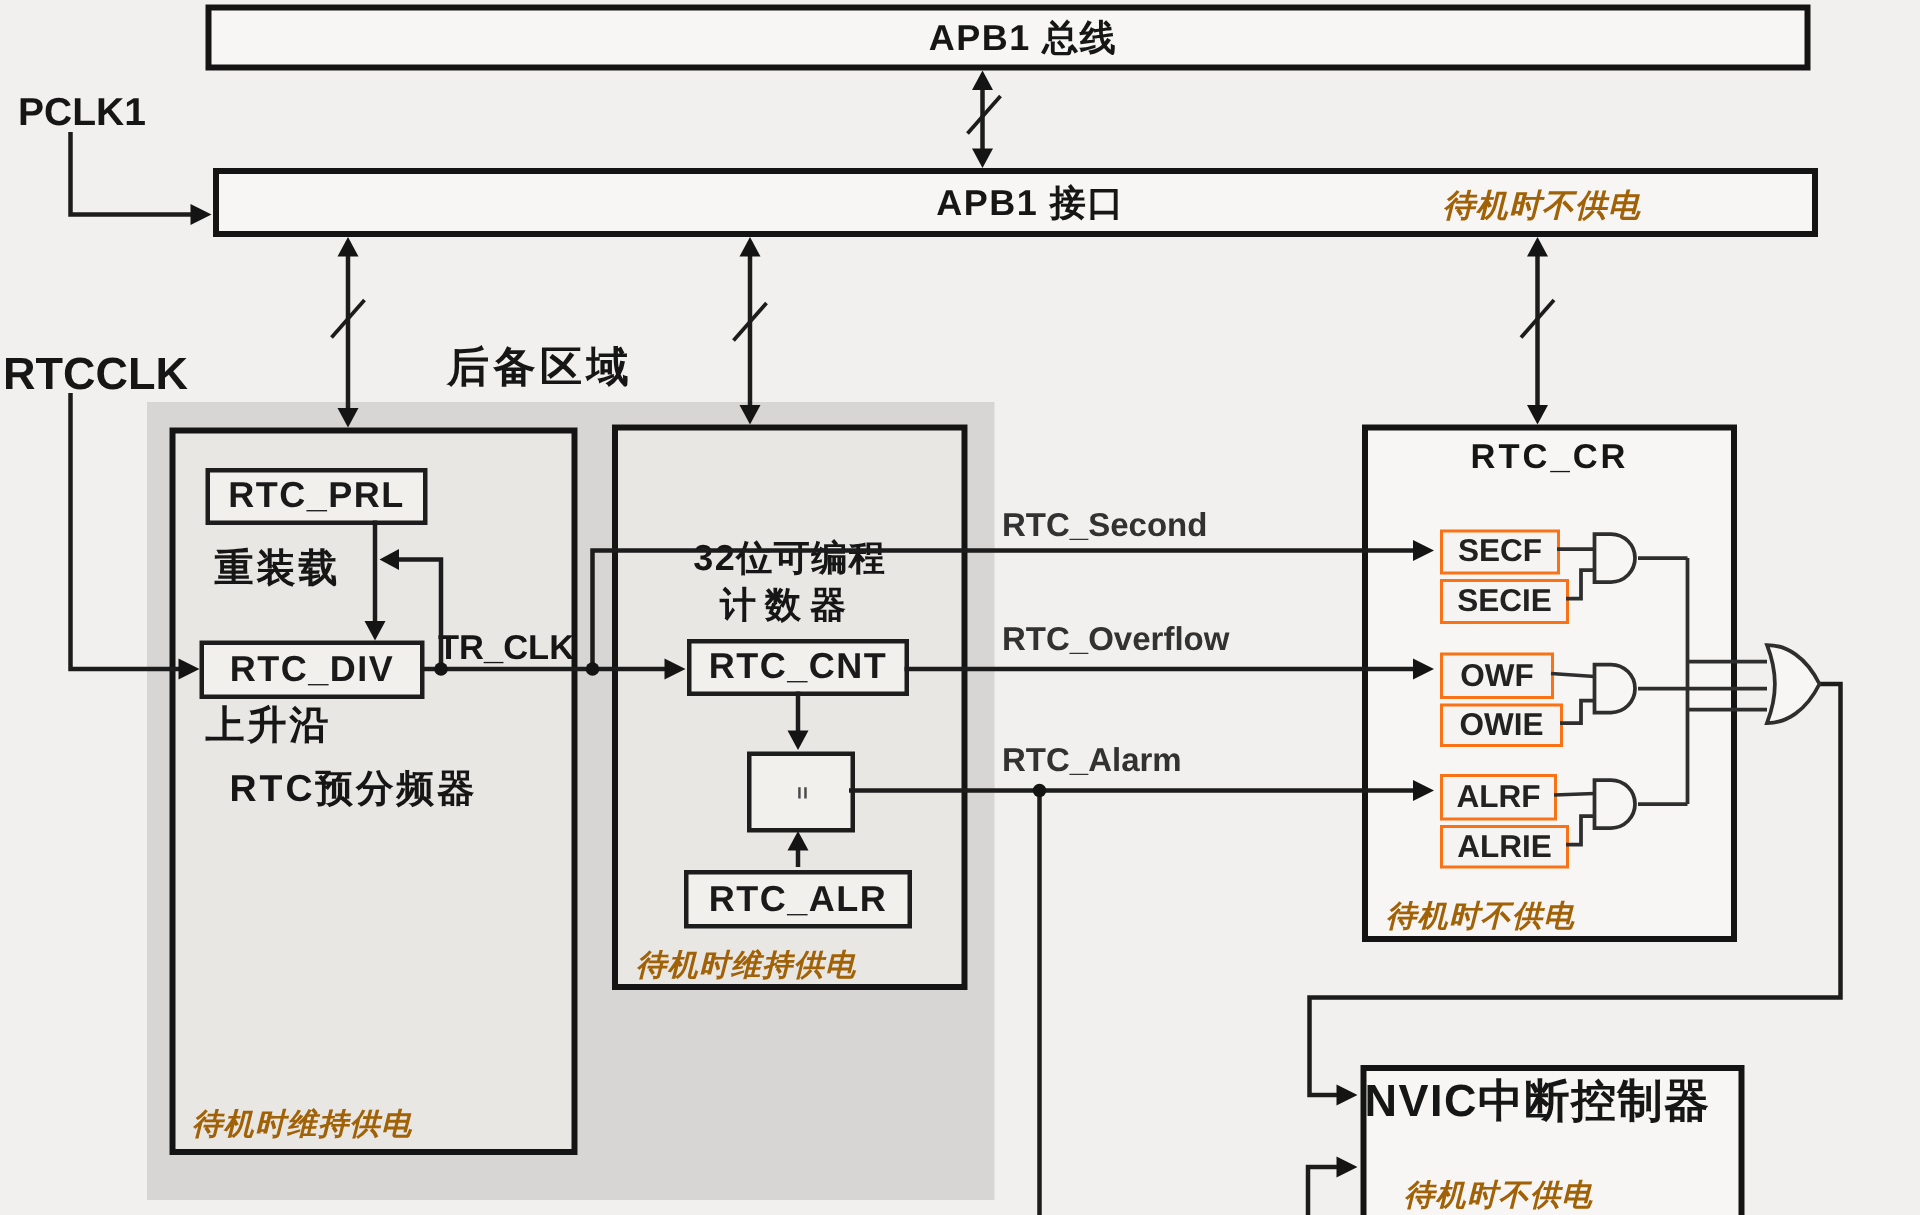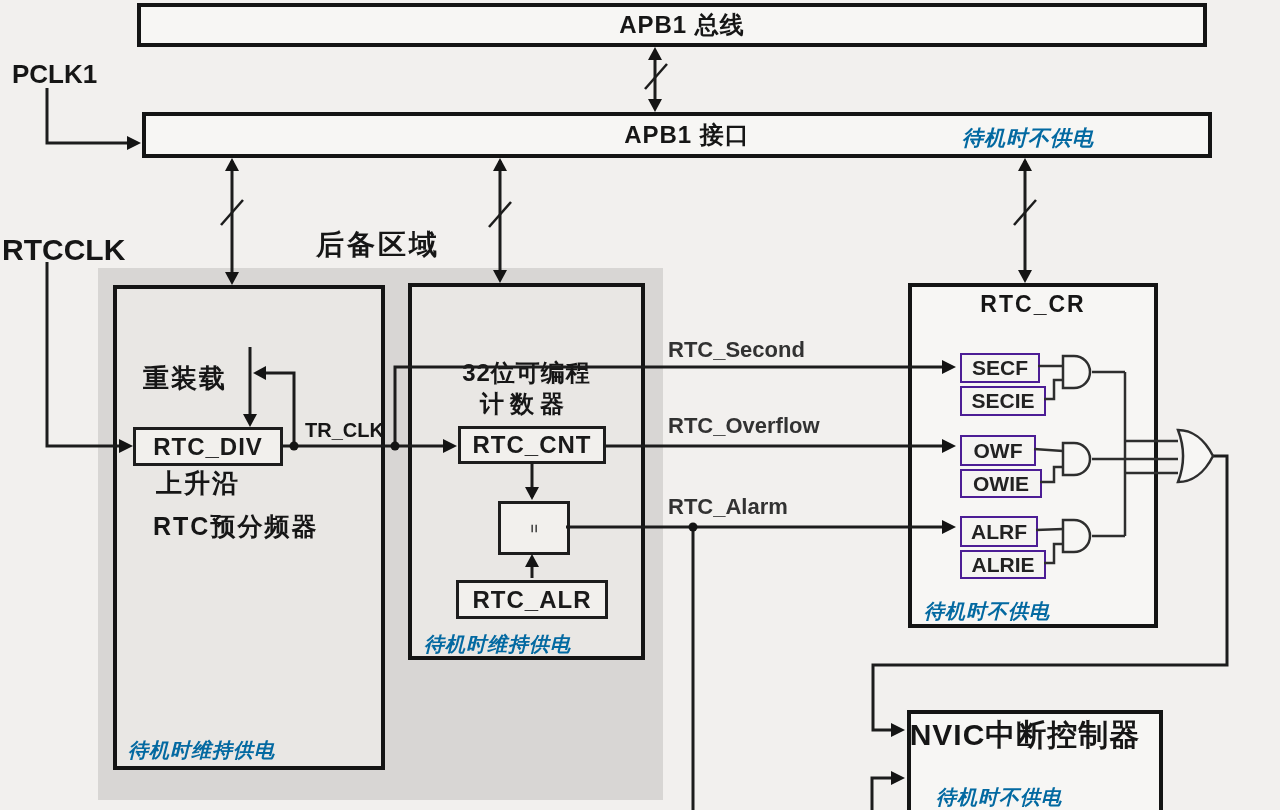--- a/index.html
+++ b/index.html
@@ -22,25 +22,25 @@
   .bigbox{position:absolute;border:4px solid #141414;}
   .graybox{background:#e9e7e4;}
   .whitebox{background:#f7f6f4;}
   
   .reg{
     position:absolute;background:#f2f0ed;border:3px solid #1d1d1d;
     display:flex;align-items:center;justify-content:center;
     font-weight:bold;font-size:24px;letter-spacing:1px;color:#1a1a1a;
   }
   .flag{
-    position:absolute;background:#f5f4f2;border:2px solid #4c1d95;
+    position:absolute;background:#f5f4f2;border:2px solid #f97316;
     display:flex;align-items:center;justify-content:center;
     font-weight:bold;font-size:21px;color:#222;
   }
-  .note{font-size:21px;font-weight:bold;font-style:italic;color:#0369a1;letter-spacing:1px;}
+  .note{font-size:21px;font-weight:bold;font-style:italic;color:#a16207;letter-spacing:1px;}
   .sig{font-size:22px;font-weight:bold;color:#323232;}
   svg.overlay{position:absolute;left:0;top:0;pointer-events:none;}
   .cmp-glyph{
     font-size:15px;font-weight:bold;color:#4a4a4a;
     transform:rotate(90deg);letter-spacing:0;
   }
 </style>
 </head>
 <body>
 
@@ -53,32 +53,35 @@
   </div>
 
   <div class="bar" style="left:142px;top:112px;width:1042px;height:38px;">
     <span>APB1 接口</span>
   </div>
   <div class="lbl note" style="left:962px;top:126px;">待机时不供电</div>
 
   <div class="lbl" style="left:12px;top:60px;font-size:26px;">PCLK1</div>
   <div class="lbl" style="left:2px;top:233px;font-size:30px;">RTCCLK</div>
 
-  <div class="lbl" style="left:298px;top:230px;font-size:28px;letter-spacing:3px;margin-left:18px;">后备区域</div>
+  <div class="lbl" style="left:298px;top:230px;font-size:28px;letter-spacing:3px;">后备区域</div>
 
   <div class="bigbox graybox" style="left:113px;top:285px;width:264px;height:477px;"></div>
+  <div class="reg" style="left:137px;top:312px;width:142px;height:32px;">
+    <span>RTC_PRL</span>
+  </div>
   <div class="lbl" style="left:143px;top:364px;font-size:26px;letter-spacing:2px;">重装载</div>
   <div class="reg" style="left:133px;top:427px;width:144px;height:33px;">
     <span>RTC_DIV</span>
   </div>
-  <div class="lbl" style="left:137px;top:469px;font-size:26px;letter-spacing:2px;margin-left:19px;">上升沿</div>
+  <div class="lbl" style="left:137px;top:469px;font-size:26px;letter-spacing:2px;">上升沿</div>
   <div class="lbl" style="left:153px;top:513px;font-size:25px;letter-spacing:2px;">RTC预分频器</div>
   <div class="lbl note" style="left:128px;top:739px;font-size:20px;">待机时维持供电</div>
 
-  <div class="lbl" style="left:292px;top:419px;font-size:20px;padding-left:13px;">TR_CLK</div>
+  <div class="lbl" style="left:292px;top:419px;font-size:23px;">TR_CLK</div>
 
   <div class="bigbox graybox" style="left:408px;top:283px;width:229px;height:369px;"></div>
   <div class="lbl center" style="left:408px;top:360px;width:237px;font-size:24px;letter-spacing:1px;">32位可编程</div>
   <div class="lbl center" style="left:408px;top:391px;width:234px;font-size:24px;letter-spacing:6px;">计数器</div>
   <div class="reg" style="left:458px;top:426px;width:142px;height:32px;">
     <span>RTC_CNT</span>
   </div>
   <div class="reg" style="left:498px;top:501px;width:66px;height:48px;">
     <span class="cmp-glyph">=</span>
   </div>

